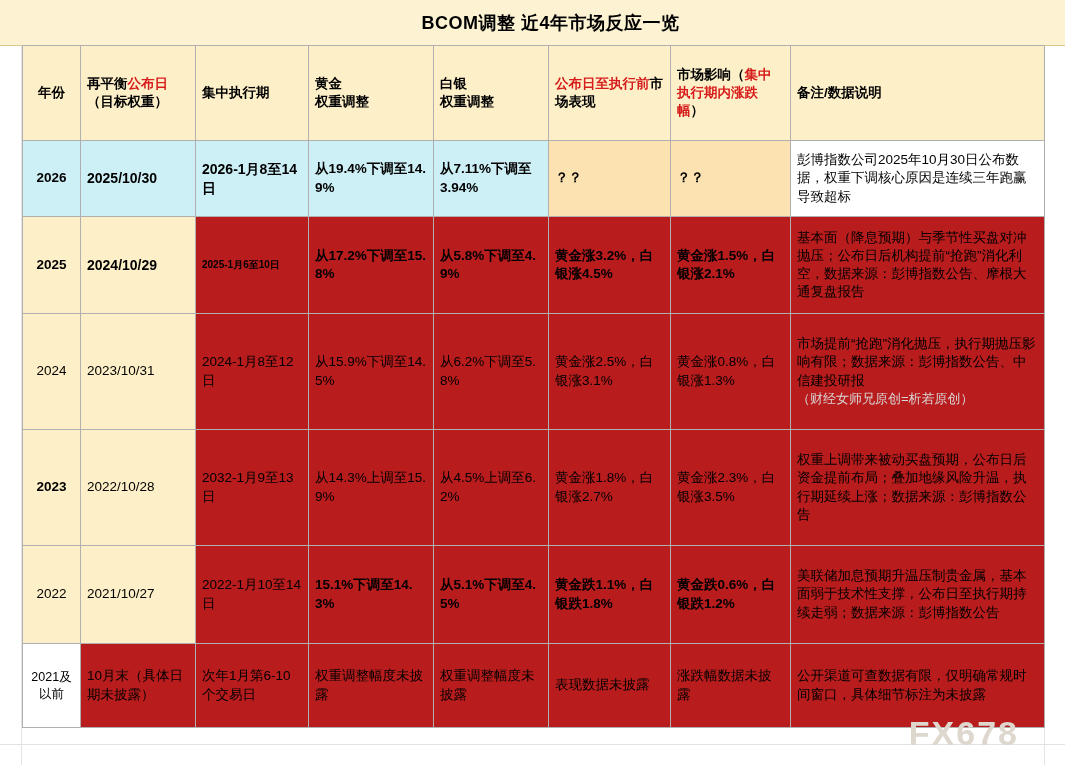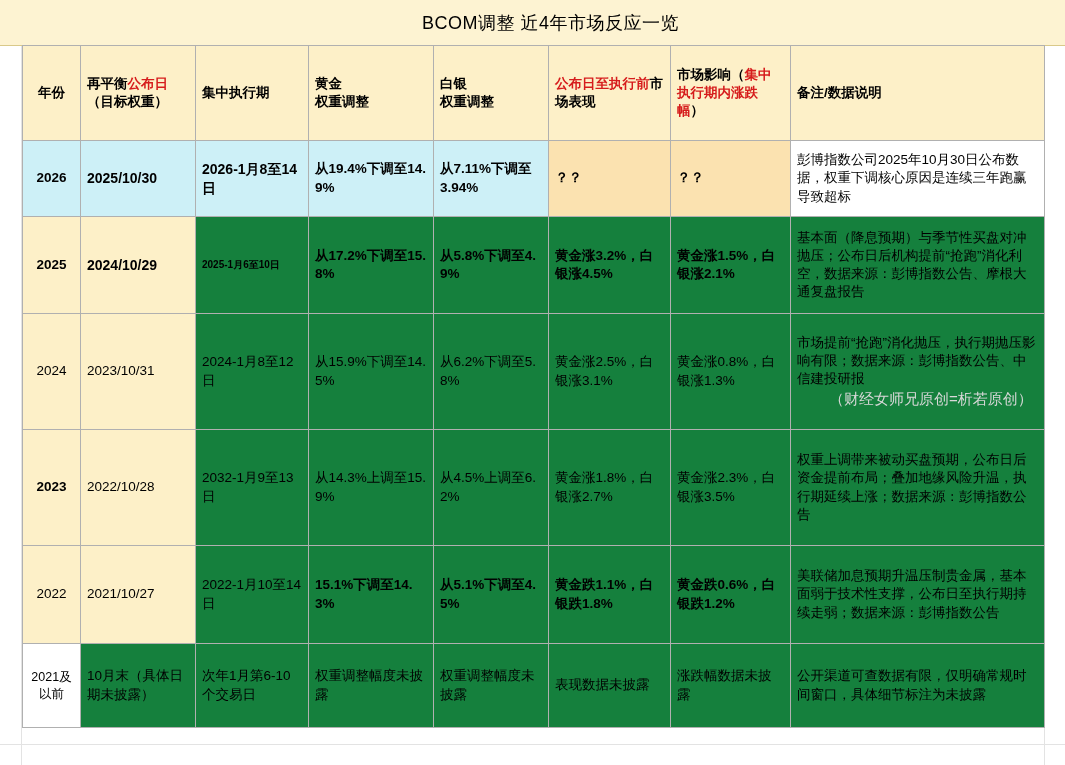--- a/index.html
+++ b/index.html
@@ -46,21 +46,21 @@
     width: 1065px;
     height: 45px;
     background: #fdf3d2;
     display: flex;
     align-items: center;
     justify-content: center;
     border-bottom: 1px solid #d9c98a;
   }
   .title-bar .title {
     font-size: 18px;
-    font-weight: normal;
+    font-weight: bold;
     color: #000000;
     letter-spacing: 0.5px;
     padding-left: 36px;
   }
   table.main {
     position: absolute;
     left: 22px;
     top: 45px;
     border-collapse: collapse;
     table-layout: fixed;
@@ -90,33 +90,32 @@
   .green { color: #17a54a; }
   .bold { font-weight: bold; }
   .cell-year {
     text-align: center;
     font-weight: bold;
     background: #fdf0c8;
   }
   .cell-date {
     background: #fdf0c8;
   }
-  .cell-plain { background: #15803d; }
+  .cell-plain { background: #b91c1c; }
   .row-2026 td { background: #cdf0f7 !important; }
   .row-2026 td.hl-orange { background: #fbe2b0 !important; }
   .row-2026 td.cell-note { background: #ffffff !important; }
   .note {
     font-size: 13px;
     line-height: 1.5;
     text-align: left;
   }
   .note .watermark-note {
     color: #d8d8d8;
-    font-size: 15px;
-    margin-left: 32px;
+    font-size: 13px;
   }
   .row-last td {
     font-size: 12.5px;
     color: #333;
   }
   .row-last td.cell-year { font-size: 12.5px; font-weight: normal; }
   .watermark {
     position: absolute;
     right: 46px;
     bottom: 12px;
@@ -230,13 +229,14 @@
         <td class="cell-plain">权重调整幅度未披露</td>
         <td class="cell-plain">权重调整幅度未披露</td>
         <td class="cell-plain">表现数据未披露</td>
         <td class="cell-plain">涨跌幅数据未披露</td>
         <td class="cell-plain note">公开渠道可查数据有限，仅明确常规时间窗口，具体细节标注为未披露</td>
       </tr>
 
     </tbody>
   </table>
 
+  <div class="watermark">FX678</div>
 </div>
 
 </body></html>

